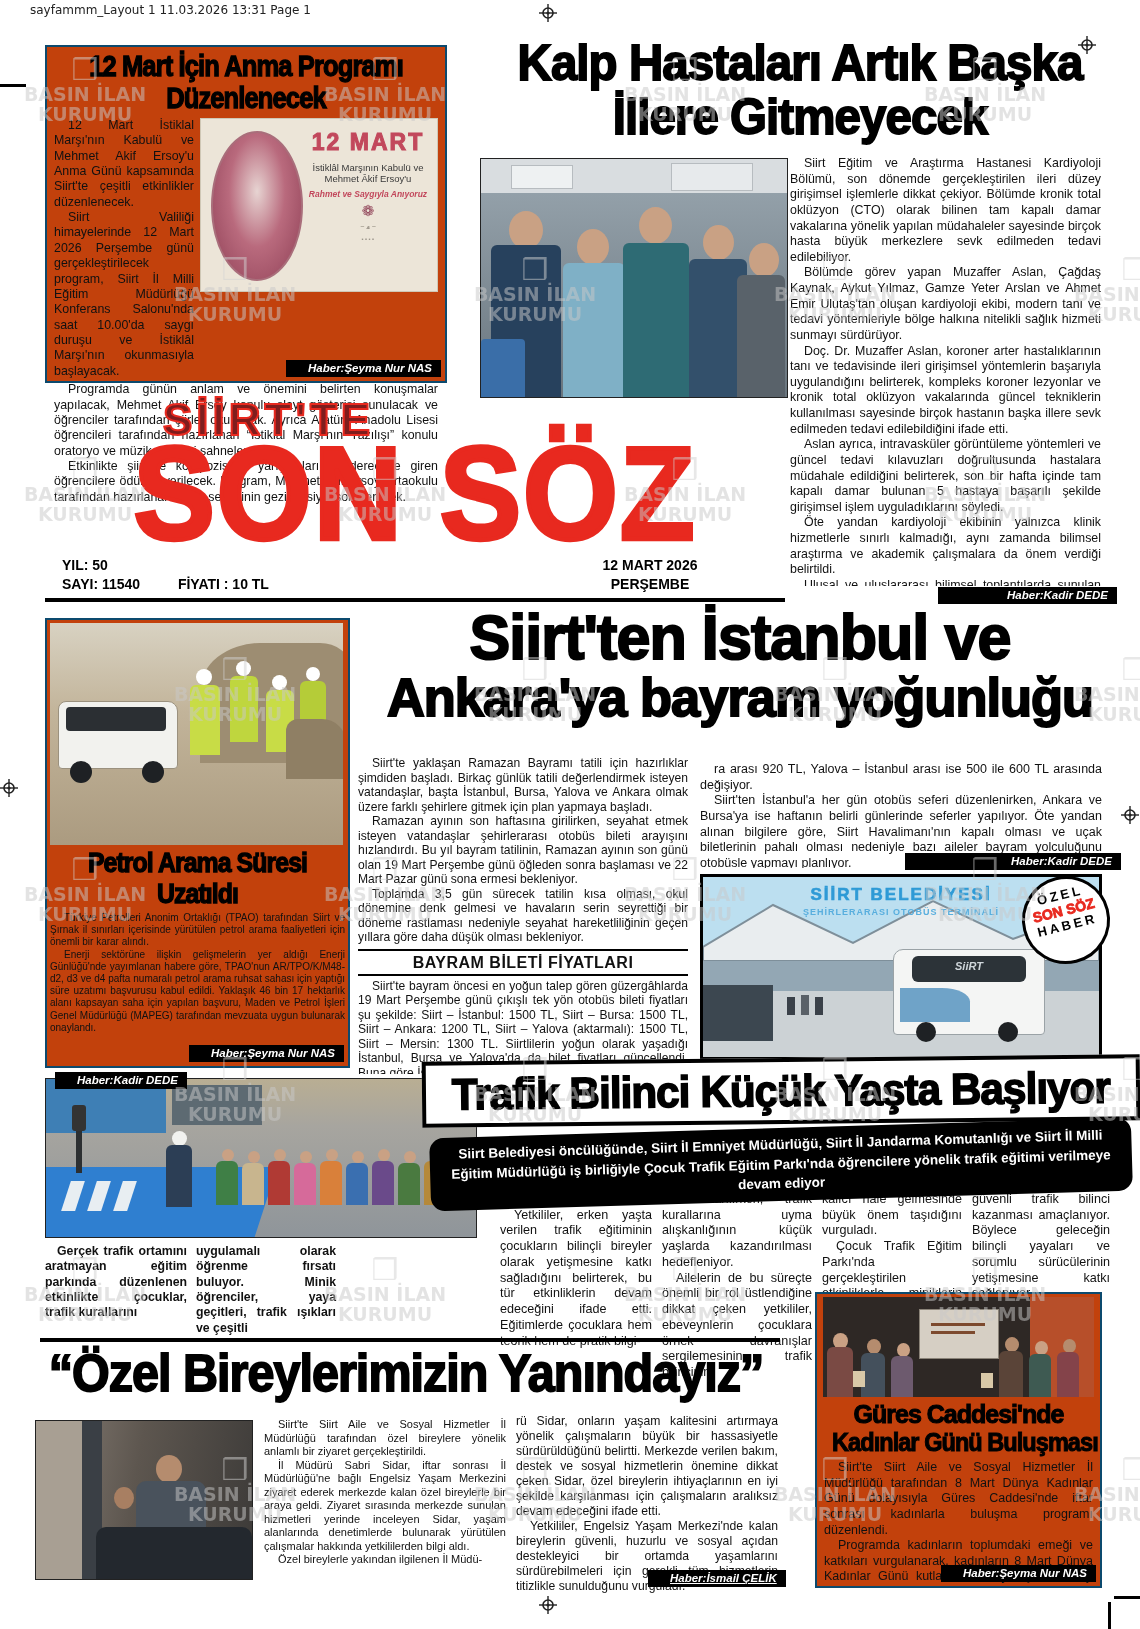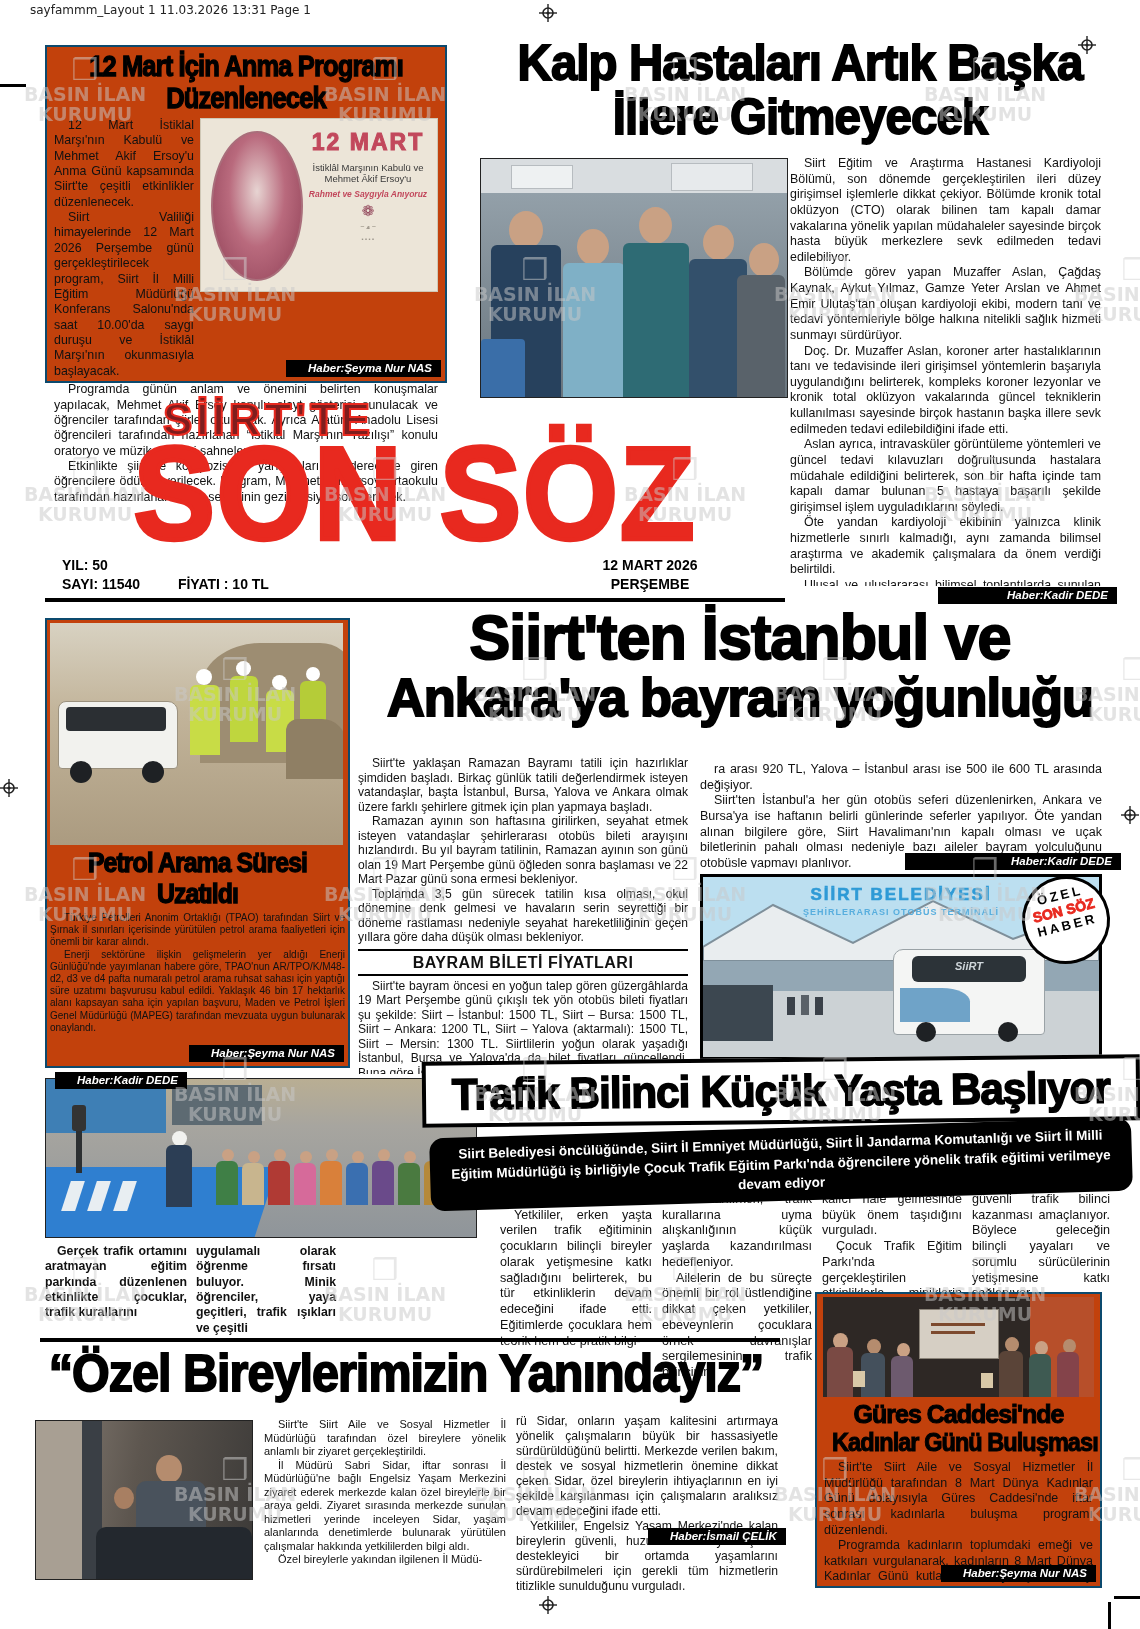--- a/index.html
+++ b/index.html
@@ -311,21 +311,21 @@
 
   <div class="body-txt" style="position:absolute;left:264px;top:1418px;width:242px;height:204px;overflow:hidden;font-size:11px;line-height:1.23;">
     <p>Siirt'te Siirt Aile ve Sosyal Hizmetler İl Müdürlüğü tarafından özel bireylere yönelik anlamlı bir ziyaret gerçekleştirildi.</p>
     <p>İl Müdürü Sabri Sidar, iftar sonrası İl Müdürlüğü'ne bağlı Engelsiz Yaşam Merkezini ziyaret ederek merkezde kalan özel bireylerle bir araya geldi. Ziyaret sırasında merkezde sunulan hizmetleri yerinde inceleyen Sidar, yaşam alanlarında denetimlerde bulunarak yürütülen çalışmalar hakkında yetkililerden bilgi aldı.</p>
     <p>Özel bireylerle yakından ilgilenen İl Müdü-</p>
   </div>
   <div class="body-txt" style="position:absolute;left:516px;top:1414px;width:262px;height:210px;overflow:hidden;font-size:12.2px;line-height:1.23;">
     <p style="text-indent:0;">rü Sidar, onların yaşam kalitesini artırmaya yönelik çalışmaların büyük bir hassasiyetle sürdürüldüğünü belirtti. Merkezde verilen bakım, destek ve sosyal hizmetlerin önemine dikkat çeken Sidar, özel bireylerin ihtiyaçlarının en iyi şekilde karşılanması için çalışmaların aralıksız devam edeceğini ifade etti.</p>
     <p>Yetkililer, Engelsiz Yaşam Merkezi'nde kalan bireylerin güvenli, huzurlu ve sosyal açıdan destekleyici bir ortamda yaşamlarını sürdürebilmeleri için gerekli tüm hizmetlerin titizlikle sunulduğunu vurguladı.</p>
   </div>
-  <div class="byline" style="left:648px;top:1528px;">Haber:İsmail ÇELİK</div>
+  <div class="byline" style="left:648px;top:1570px;text-decoration:underline;">Haber:İsmail ÇELİK</div>
 
   <div class="news-box" style="left:815px;top:1292px;width:287px;height:296px;padding:3px 7px;z-index:2;">
     <div class="photo" style="position:relative;width:271px;height:100px;border:none;background:#2e2825;margin-left:-1px;">
       <div style="position:absolute;right:0;top:0;width:64px;height:100px;background:#b74f2a;"></div>
       <div style="position:absolute;left:96px;top:12px;width:78px;height:48px;background:#d6cfc4;border:1px solid #8a8378;"></div>
       <div style="position:absolute;left:108px;top:26px;width:54px;height:3px;background:#7d4a2e;"></div>
       <div style="position:absolute;left:108px;top:34px;width:44px;height:3px;background:#7d4a2e;"></div>
       <div class="head" style="left:10px;top:36px;width:15px;height:16px;background:#caa184;"></div>
       <div class="fig" style="left:4px;top:50px;width:26px;height:50px;background:#7a4a44;"></div>
       <div class="head" style="left:44px;top:42px;width:14px;height:15px;background:#b58c6e;"></div>

